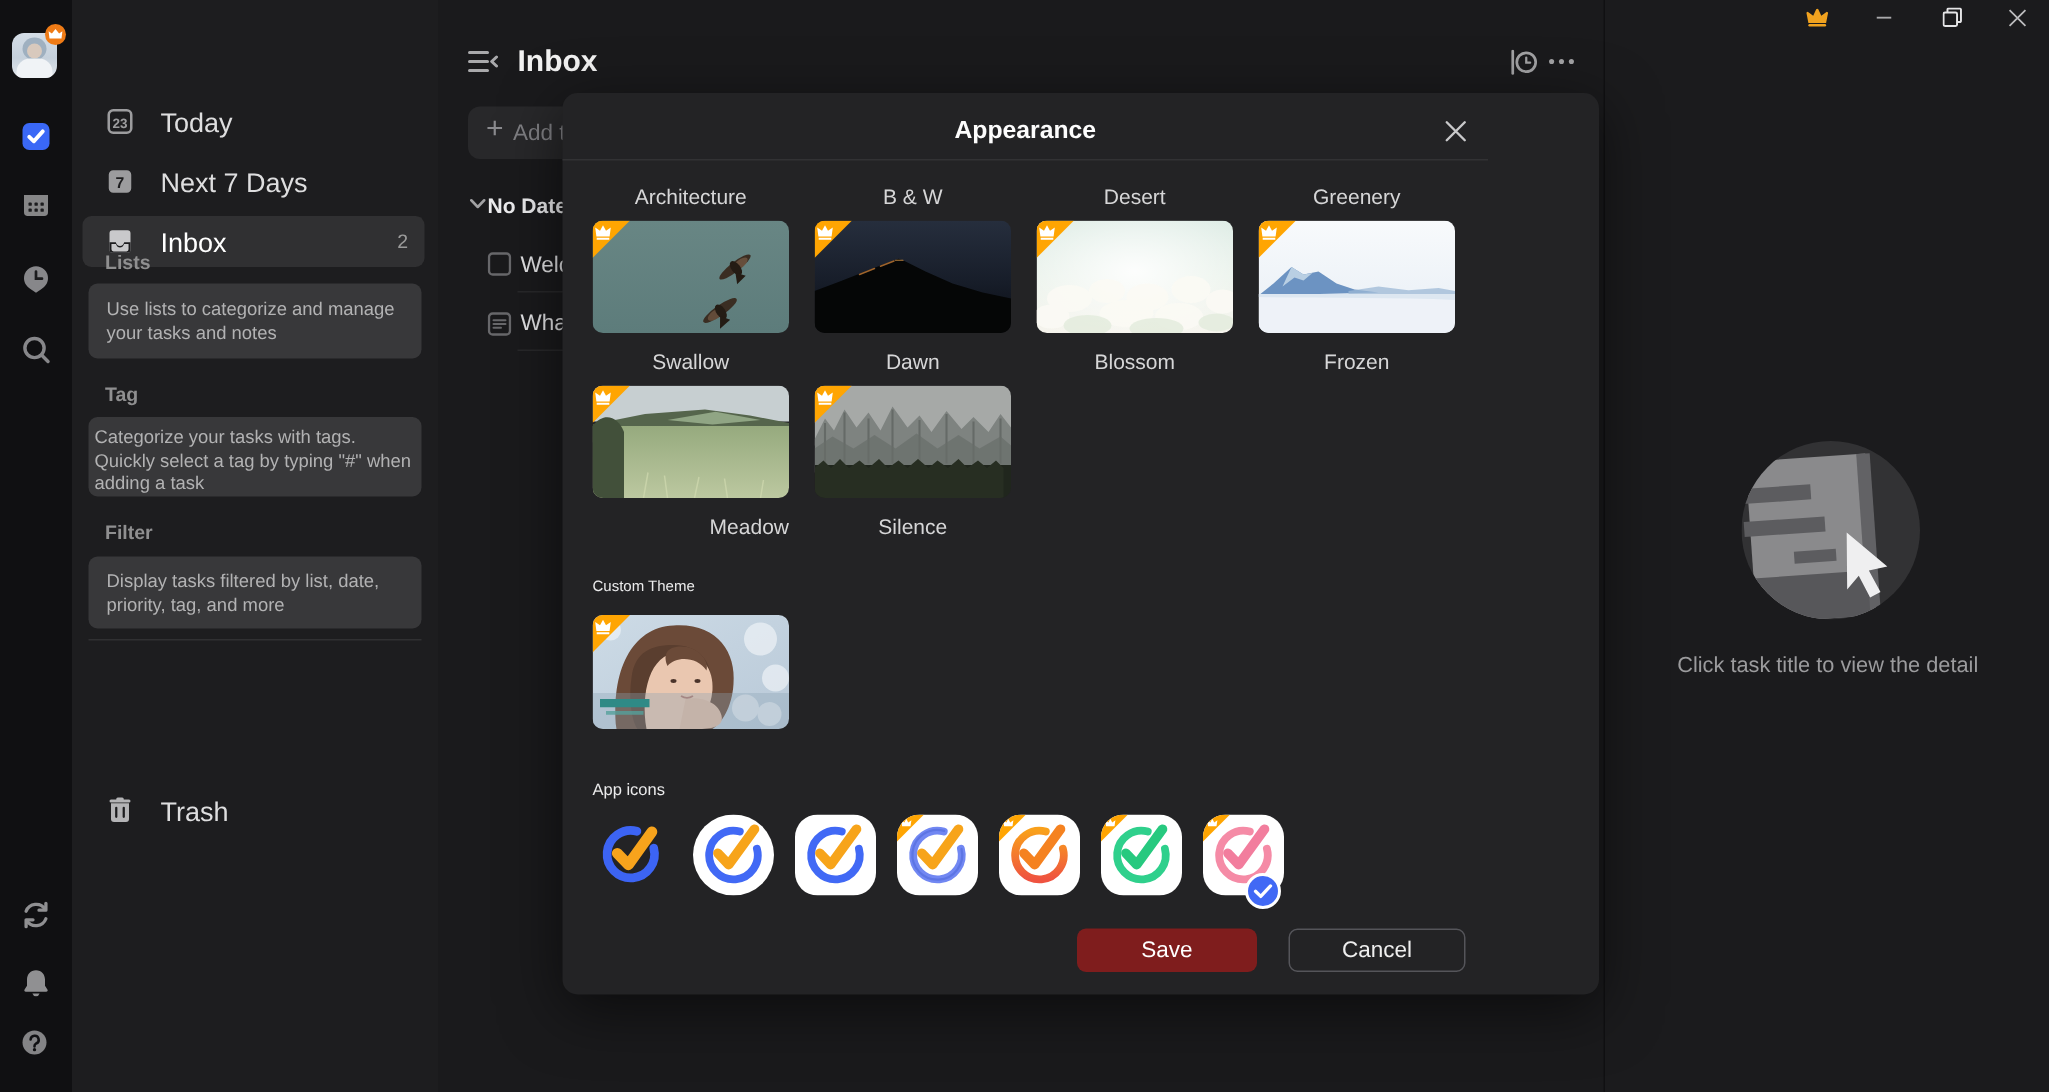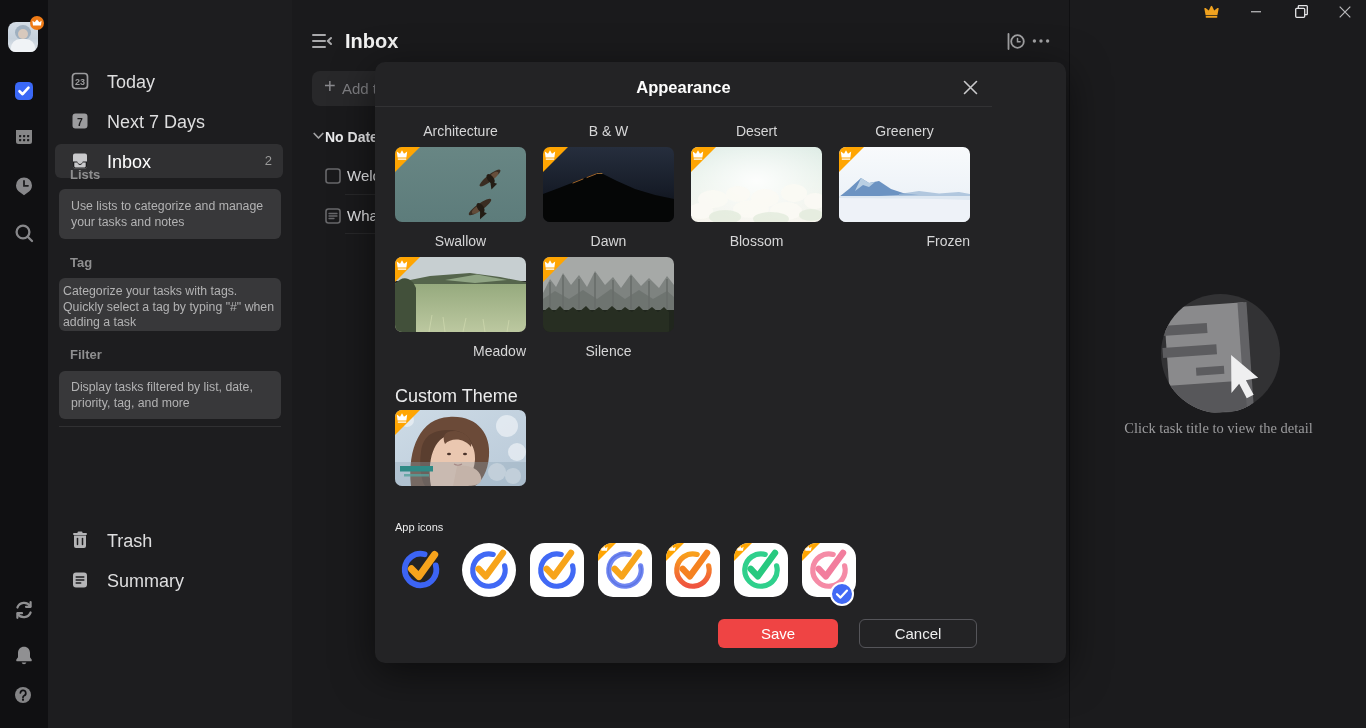--- a/index.html
+++ b/index.html
@@ -194,31 +194,20 @@
         <rect x="3" y="3" width="14" height="2" rx="1" fill="#b4b4b6"></rect>
         <rect x="7.5" y="1.6" width="5" height="2.4" rx="1" fill="#b4b4b6"></rect>
         <g stroke="#1d1d1f" stroke-width="1.5" stroke-linecap="round">
           <path d="M7.5 8.5 v6"></path>
             <path d="M12.5 8.5 v6"></path>
         </g>
       </svg>
       <div class="tx">Trash</div>
     </div>
 
-    <div class="srow" style="top:520px;">
-      <svg class="ic" viewBox="0 0 20 20">
-        <rect x="3" y="2.5" width="14" height="15" rx="3" fill="#b4b4b6"></rect>
-        <g stroke="#1d1d1f" stroke-width="1.5" stroke-linecap="round">
-          <path d="M6.2 7 h7.6"></path>
-            <path d="M6.2 10 h7.6"></path>
-            <path d="M6.2 13 h4.5"></path>
-        </g>
-      </svg>
-      <div class="tx">Summary</div>
-    </div>
   </div>
   <div id="detail">
     <svg class="abs" style="left:91px;top:294px;" width="119" height="119" viewBox="0 0 119 119">
       <defs>
           <clipPath id="cc">
             <circle cx="59.5" cy="59.5" r="59.5"></circle>
           </clipPath>
         </defs>
       <circle cx="59.5" cy="59.5" r="59.5" fill="#323234"></circle>
       <g clip-path="url(#cc)">
@@ -226,21 +215,21 @@
           <rect x="6" y="10" width="80" height="108" fill="#8a8a8c"></rect>
           <rect x="80" y="10" width="9" height="108" fill="#626265"></rect>
           <rect x="6" y="88" width="76" height="30" fill="#57575a"></rect>
           <rect x="2" y="28" width="46" height="10" fill="#5c5c5f"></rect>
           <rect x="2" y="50" width="54" height="10" fill="#5c5c5f"></rect>
           <rect x="34" y="72" width="28" height="8" fill="#5c5c5f"></rect>
         </g>
         <path d="M72 60 L97 85 L84.5 86.5 L91 101.5 L83.8 104.5 L77.5 89.5 L69 98 Z" fill="#efeff0" transform="rotate(-5 82 82)"></path>
       </g>
     </svg>
-    <div class="abs" style="left:0;top:420px;width:297px;text-align:center;font-size:14.5px;color:#9b9b9d;font-family:Liberation Serif, serif;">Click task title to view the detail</div>
+    <div class="abs" style="left:0;top:436px;width:297px;text-align:center;font-size:14.5px;color:#9b9b9d;">Click task title to view the detail</div>
   </div>
 
   <svg class="abs" style="left:1203px;top:5px;" width="17" height="13" viewBox="0 0 17 13">
     <path d="M2.6 10.3 L1.3 3.6 a0.8 0.8 0 0 1 1.3-0.5 L5.8 5.5 L7.8 1.2 a0.8 0.8 0 0 1 1.4 0 L11.2 5.5 L14.4 3.1 a0.8 0.8 0 0 1 1.3 0.5 L14.4 10.3 Z" fill="#f0a21f"></path>
     <rect x="2.6" y="11" width="11.8" height="1.7" rx="0.8" fill="#f0a21f"></rect>
   </svg>
   <svg class="abs" style="left:1251px;top:11px;" width="10" height="2" viewBox="0 0 10 2">
     <rect width="10" height="1.4" fill="#a9a9ab"></rect>
   </svg>
   <svg class="abs" style="left:1295px;top:5px;" width="13" height="13" viewBox="0 0 13 13">
@@ -366,21 +355,21 @@
         <path d="M0 49 h131 v4 C90 51 40 52 0 51 Z" fill="#dde7f1"></path>
       </svg>
       <div class="corner"><svg width="25" height="25" viewBox="0 0 25 25">
             <path d="M0 0 H25 L0 25 Z" fill="#ffa502"></path>
             <path d="M2.6 10.6 L1.8 4.6 L5 6.8 L7 3.2 L9 6.8 L12.2 4.6 L11.4 10.6 Z M2.8 11.5 h8.4 v1.3 h-8.4 Z" fill="#fff"></path>
           </svg></div>
     </div>
     <div class="tlabel" style="left:20px;top:171px;">Swallow</div>
     <div class="tlabel" style="left:168px;top:171px;">Dawn</div>
     <div class="tlabel" style="left:316px;top:171px;">Blossom</div>
-    <div class="tlabel" style="left:464px;top:171px;text-align:right;">Frozen</div>
+    <div class="tlabel" style="left:464px;top:171px;">Frozen</div>
 
     <div class="thumb" style="left:20px;top:195px;">
       <svg width="131" height="75" viewBox="0 0 131 75">
         <defs>
             <linearGradient id="mdg" x1="0" y1="0" x2="0" y2="1">
           <stop offset="0" stop-color="#96aa7e"></stop>
               <stop offset="1" stop-color="#bcc8a0"></stop>
         </linearGradient>
           </defs>
         <rect width="131" height="24" fill="#c7cfd1"></rect>
@@ -420,21 +409,21 @@
         <path d="M0 55 l6-5 5 5 6-6 6 6 7-5 6 5 7-6 6 6 7-5 6 5 7-6 7 6 6-5 7 5 7-6 6 6 7-5 6 5 6-5 5 5 V75 H0 Z" fill="#272e22"></path>
       </svg>
       <div class="corner"><svg width="25" height="25" viewBox="0 0 25 25">
             <path d="M0 0 H25 L0 25 Z" fill="#ffa502"></path>
             <path d="M2.6 10.6 L1.8 4.6 L5 6.8 L7 3.2 L9 6.8 L12.2 4.6 L11.4 10.6 Z M2.8 11.5 h8.4 v1.3 h-8.4 Z" fill="#fff"></path>
           </svg></div>
     </div>
     <div class="tlabel" style="left:20px;top:281px;text-align:right;">Meadow</div>
     <div class="tlabel" style="left:168px;top:281px;">Silence</div>
 
-    <div class="abs" style="left:20px;top:324px;font-size:18px;color:#ebebec;text-align:right;">Custom Theme</div>
+    <div class="abs" style="left:20px;top:324px;font-size:10px;color:#ebebec;text-align:right;">Custom Theme</div>
     <div class="thumb" style="left:20px;top:348px;height:76px;">
       <svg width="131" height="76" viewBox="0 0 131 76">
         <defs>
             <linearGradient id="ctg" x1="0" y1="0" x2="1" y2="1">
           <stop offset="0" stop-color="#cddbe6"></stop>
               <stop offset="1" stop-color="#b9c9d8"></stop>
         </linearGradient>
           </defs>
         <rect width="131" height="76" fill="url(#ctg)"></rect>
         <g fill="#eef3f7" opacity=".7">
@@ -544,16 +533,16 @@
         </g>
       <path d="M42.6 22.8 A 16.2 16.2 0 1 1 31.2 11.4" fill="none" stroke="#f58ba6" stroke-width="5.2" stroke-linecap="round"></path>
       <path d="M16.6 25.8 L23.8 33.4 L41 9.8" fill="none" stroke="#f27d9d" stroke-width="6.4" stroke-linecap="round" stroke-linejoin="round"></path>
     </svg>
 
     <svg class="abs" style="left:455px;top:520px;" width="24" height="24" viewBox="0 0 24 24">
       <circle cx="12" cy="12" r="11" fill="#4169f5" stroke="#ffffff" stroke-width="2"></circle>
       <path d="M7 12.2 L10.5 15.6 L17 8.6" fill="none" stroke="#fff" stroke-width="2.2" stroke-linecap="round" stroke-linejoin="round"></path>
     </svg>
 
-    <div class="abs" style="left:343px;top:557px;width:120px;height:29px;border-radius:6px;background:#ef4444;text-align:center;line-height:29px;font-size:15px;color:#fff;">Save</div>
+    <div class="abs" style="left:343px;top:557px;width:120px;height:29px;border-radius:6px;background:#7f1d1d;text-align:center;line-height:29px;font-size:15px;color:#fff;">Save</div>
     <div class="abs" style="left:484px;top:557px;width:118px;height:29px;border-radius:6px;border:1px solid #55555a;text-align:center;line-height:27px;font-size:15px;color:#eee;">Cancel</div>
   </div>
 </div>
 
 </body></html>

